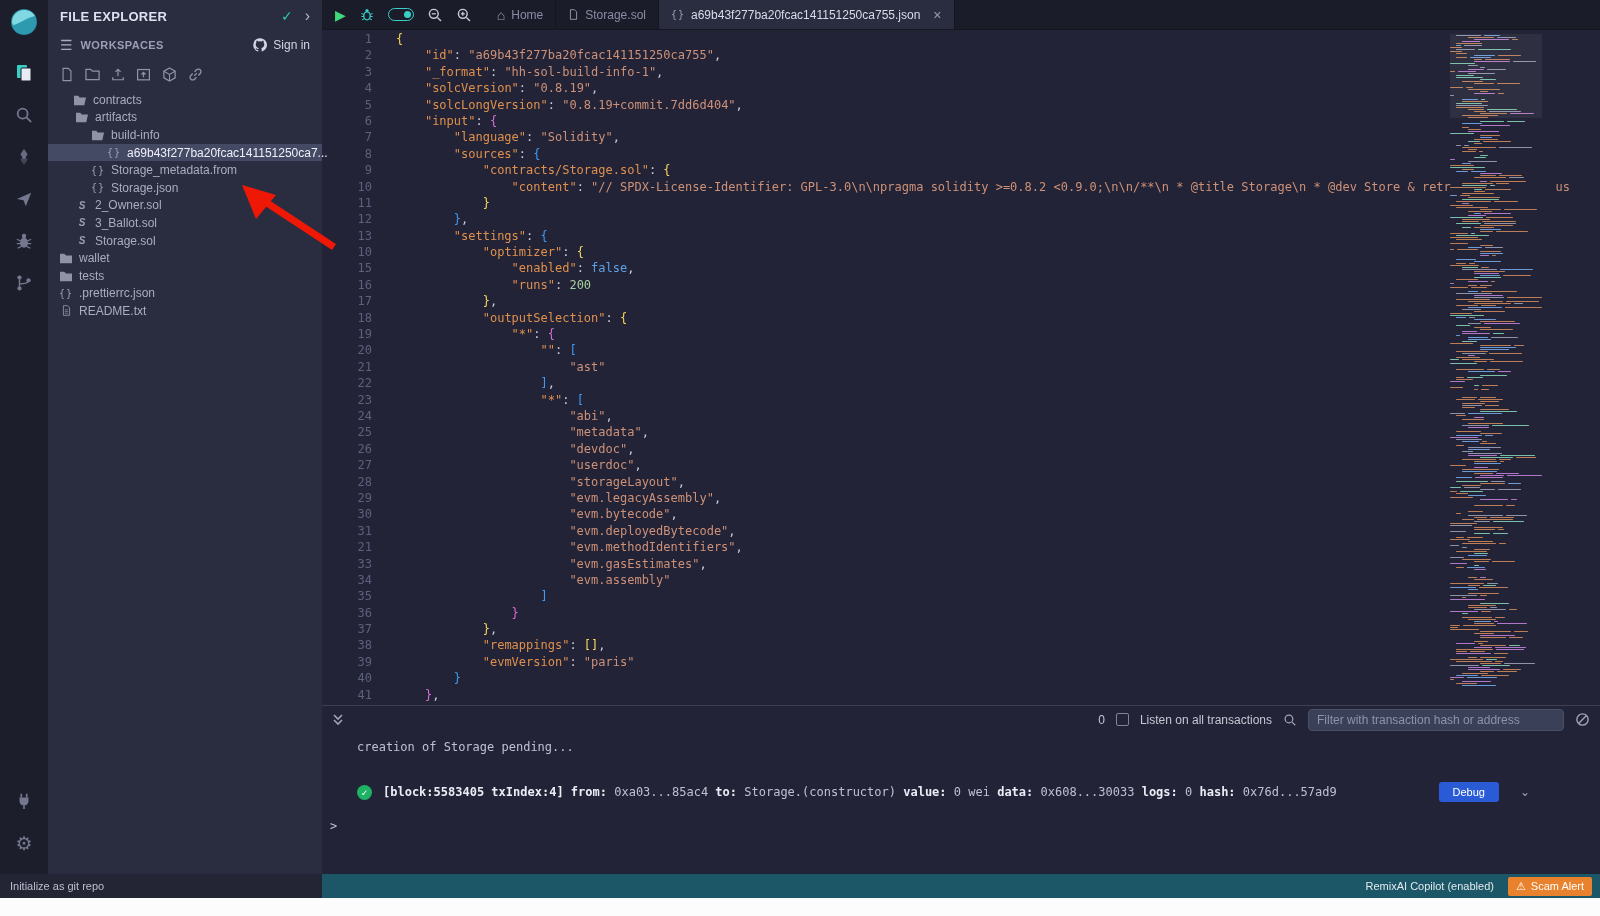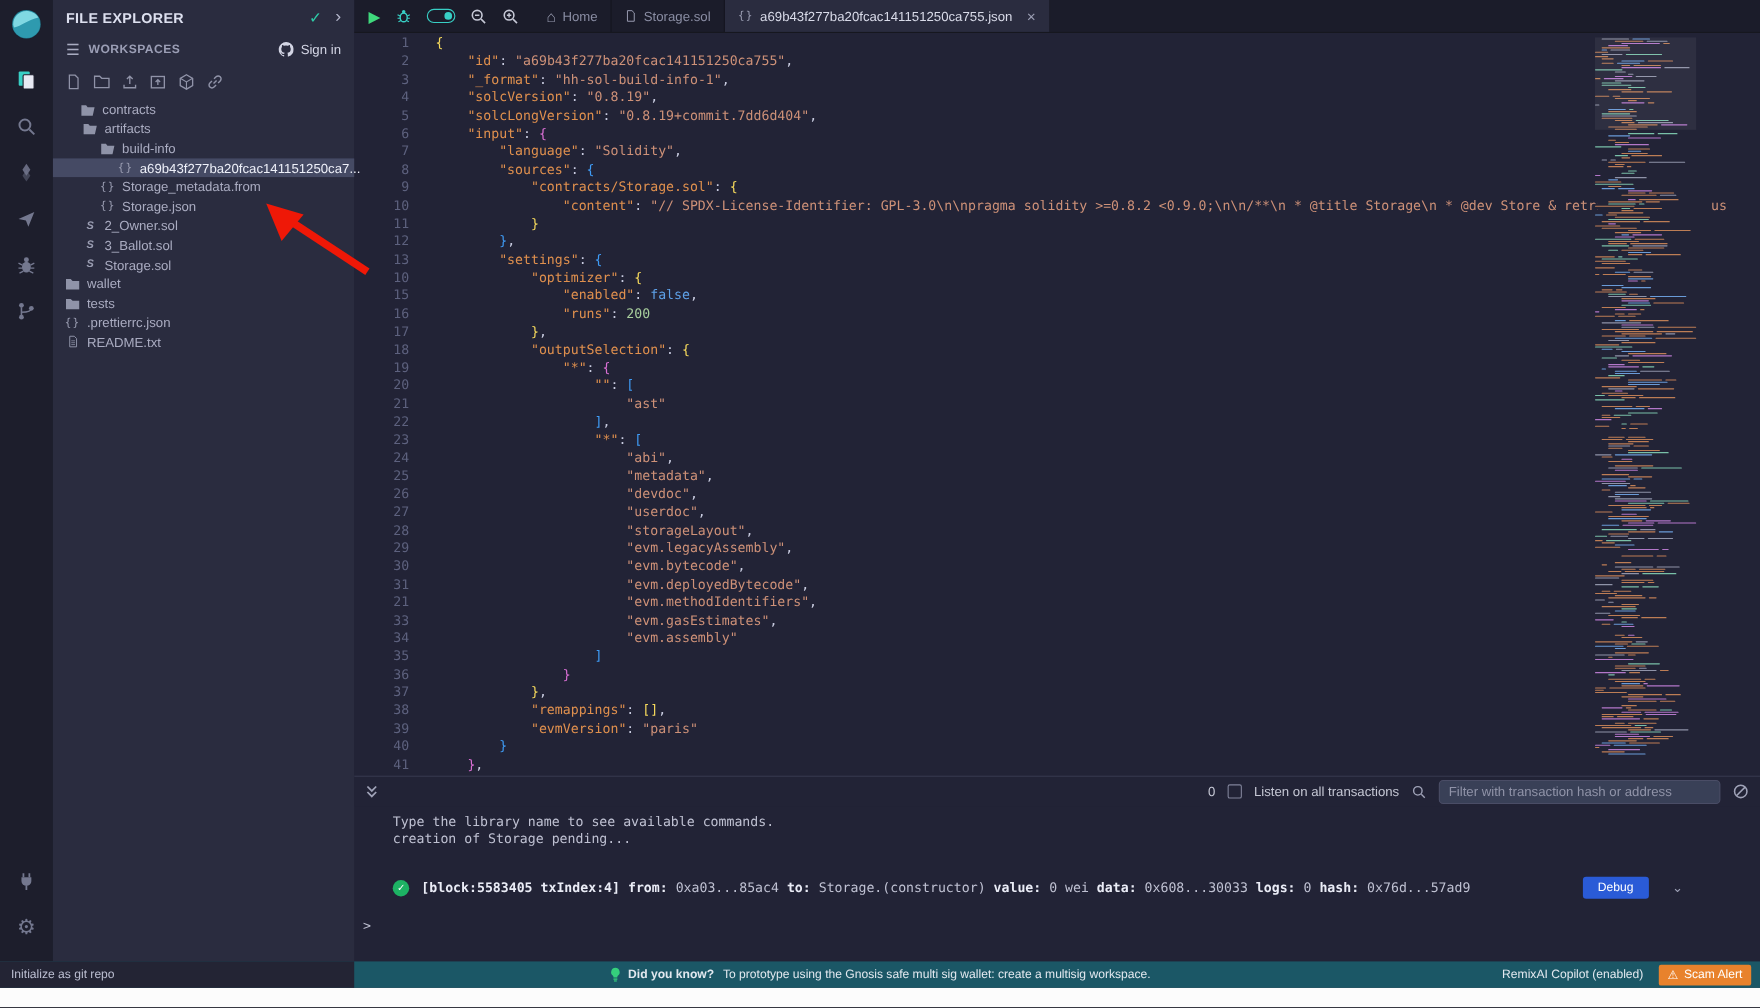--- a/index.html
+++ b/index.html
@@ -1533,45 +1533,33 @@
         <span class="ban">
             <svg width="15" height="15" viewBox="0 0 16 16">
               <circle cx="8" cy="8" r="6" fill="none" stroke="currentColor" stroke-width="1.5"></circle>
               <line x1="3.8" y1="12.2" x2="12.2" y2="3.8" stroke="currentColor" stroke-width="1.5"></line>
             </svg>
           </span>
       </div>
     </div>
 
     <div class="terminal">
-      <div class="tlog">Type the library name to see available commands.</div>
       <div class="tlog">creation of Storage pending...</div>
       <div class="txrow">
         <span class="okcirc">✓</span>
         <span id="txline"><span class="txb">[block:5583405 txIndex:4]</span><span> </span><span class="txb">from:</span><span> 0xa03...85ac4 </span><span class="txb">to:</span><span> Storage.(constructor) </span><span class="txb">value:</span><span> 0 wei </span><span class="txb">data:</span><span> 0x608...30033 </span><span class="txb">logs:</span><span> 0 </span><span class="txb">hash:</span><span> 0x76d...57ad9</span></span>
         <button class="debug-btn">Debug</button>
         <span class="tx-chev">⌄</span>
       </div>
       <div class="prompt">&gt;</div>
     </div>
   </div>
 
   <div class="statusbar">
     <div class="sb-left">Initialize as git repo</div>
-    <div class="sb-center">
-      <span class="bulb">
-          <svg width="11" height="14" viewBox="0 0 12 16">
-            <path d="M6 1a4.5 4.5 0 0 1 2.5 8.2c-.5.4-.5 1-.5 1.8h-4c0-.8 0-1.4-.5-1.8A4.5 4.5 0 0 1 6 1z" fill="#35d07c"></path>
-            <rect x="4" y="12" width="4" height="1.4" fill="#35d07c"></rect>
-            <rect x="4.5" y="14" width="3" height="1.2" fill="#35d07c"></rect>
-          </svg>
-        </span>
-      <b>Did you know?</b>
-      <span>To prototype using the Gnosis safe multi sig wallet: create a multisig workspace.</span>
-    </div>
     <div class="sb-right">
       <span class="copilot">RemixAI Copilot (enabled)</span>
       <span class="scam">
         <span>⚠</span>
         <span>Scam Alert</span>
       </span>
     </div>
   </div>
   <div class="bottom-strip"></div>
 </div>

